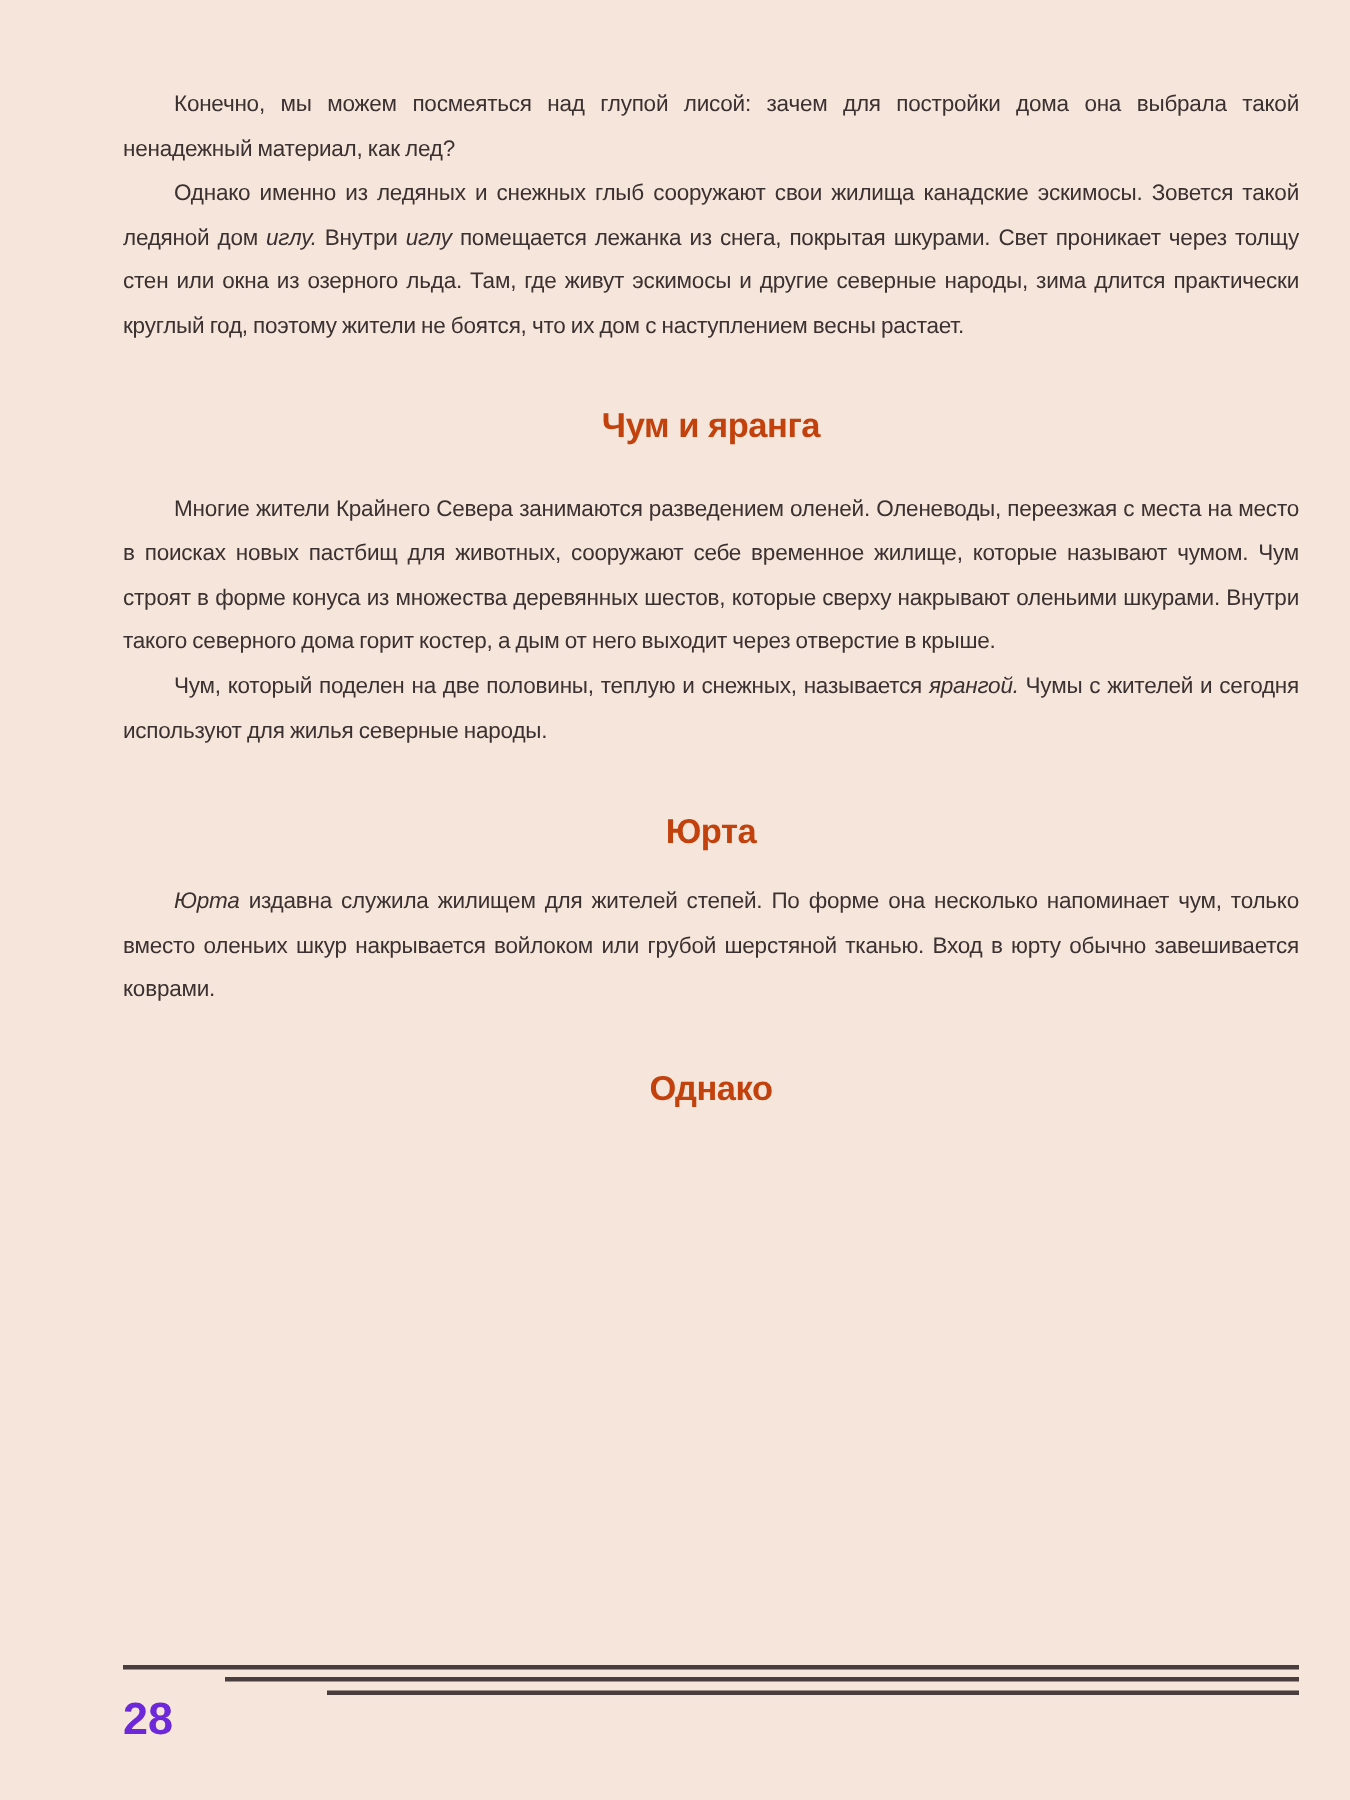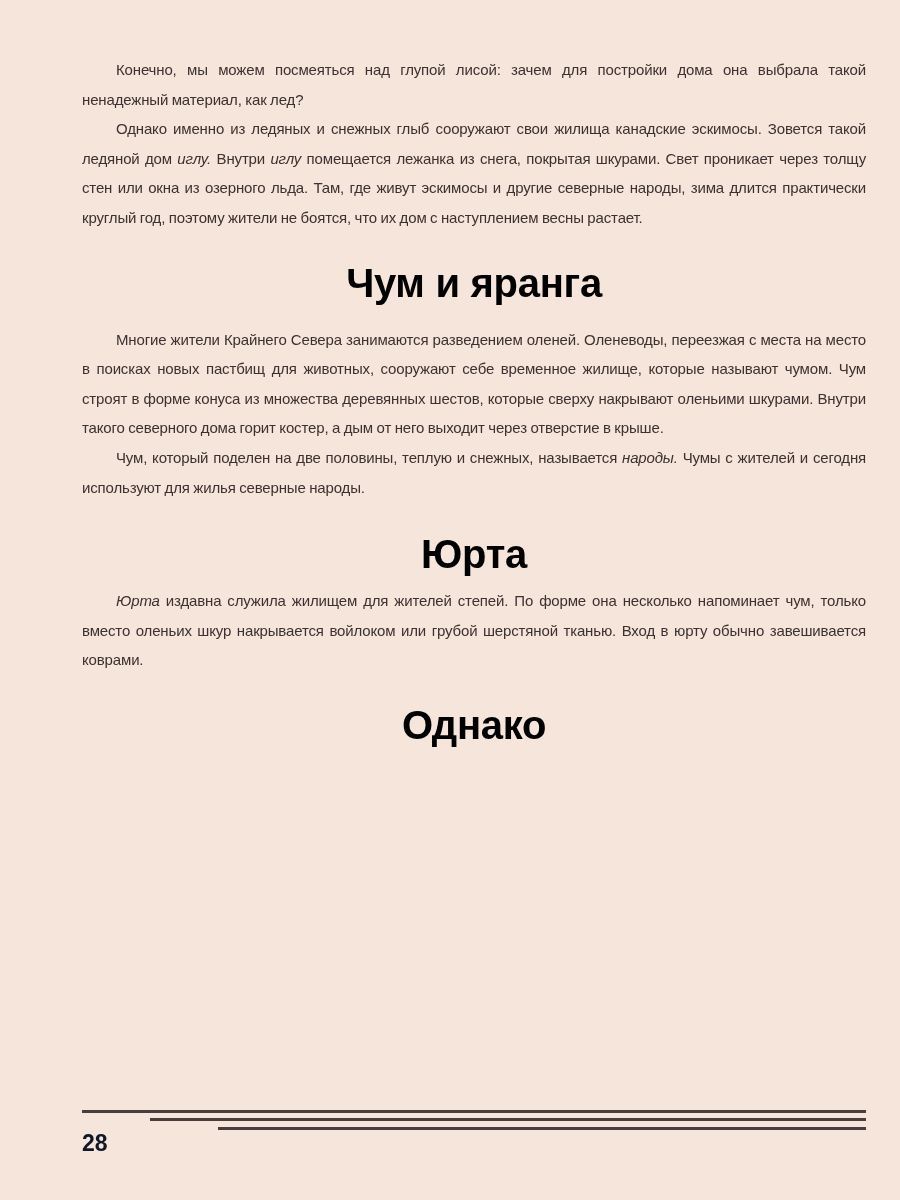--- a/index.html
+++ b/index.html
@@ -30,24 +30,24 @@
       text-indent: 34px;
       letter-spacing: -0.15px;
       word-spacing: -0.5px;
     }
     .para em {
       font-style: italic;
     }
     .heading {
       font-family: "Liberation Sans", "DejaVu Sans", sans-serif;
       font-weight: bold;
-      font-size: 40px;
+      font-size: 23px;
       text-align: center;
       margin: 0;
-      color: #000000;
+      color: #c2410c;
       letter-spacing: -0.3px;
     }
     #h-chum { margin-top: 30px; margin-bottom: 22px; line-height: 40px; }
     #h-yurta { margin-top: 32px; margin-bottom: 12px; line-height: 40px; }
     #h-wigwam { margin-top: 30px; margin-bottom: 14px; line-height: 40px; }
 
     .rule {
       position: absolute;
       height: 3px;
       background: #4a3d3d;
@@ -56,39 +56,39 @@
     #rule-1 { top: 1110px; left: 82px; }
     #rule-2 { top: 1118px; left: 150px; }
     #rule-3 { top: 1127px; left: 218px; }
 
     .page-number {
       position: absolute;
       left: 82px;
       top: 1130px;
       font-family: "Liberation Sans", "DejaVu Sans", sans-serif;
       font-weight: bold;
-      font-size: 23px;
-      color: #0f172a;
+      font-size: 30px;
+      color: #6d28d9;
       margin: 0;
     }
   </style>
 </head>
 <body>
 
 <div class="page">
 
   <p class="para">Конечно, мы можем посмеяться над глупой лисой: зачем для постройки дома она выбрала такой ненадежный материал, как лед?</p>
 
   <p class="para"><span>Однако именно из ледяных и снежных глыб сооружают свои жилища канадские эскимосы. Зовется такой ледяной дом </span><em>иглу.</em><span> Внутри </span><em>иглу</em><span> помещается лежанка из снега, покрытая шкурами. Свет проникает через толщу стен или окна из озерного льда. Там, где живут эскимосы и другие северные народы, зима длится практически круглый год, поэтому жители не боятся, что их дом с наступлением весны растает.</span></p>
 
   <h2 id="h-chum" class="heading">Чум и яранга</h2>
 
   <p class="para">Многие жители Крайнего Севера занимаются разведением оленей. Оленеводы, переезжая с места на место в поисках новых пастбищ для животных, сооружают себе временное жилище, которые называют чумом. Чум строят в форме конуса из множества деревянных шестов, которые сверху накрывают оленьими шкурами. Внутри такого северного дома горит костер, а дым от него выходит через отверстие в крыше.</p>
 
-  <p class="para"><span>Чум, который поделен на две половины, теплую и снежных, называется </span><em>народы.</em><span> Чумы с жителей и сегодня используют для жилья северные народы.</span></p>
+  <p class="para"><span>Чум, который поделен на две половины, теплую и снежных, называется </span><em>ярангой.</em><span> Чумы с жителей и сегодня используют для жилья северные народы.</span></p>
 
   <h2 id="h-yurta" class="heading">Юрта</h2>
 
   <p class="para"><em>Юрта</em><span> издавна служила жилищем для жителей степей. По форме она несколько напоминает чум, только вместо оленьих шкур накрывается войлоком или грубой шерстяной тканью. Вход в юрту обычно завешивается коврами.</span></p>
 
   <h2 id="h-wigwam" class="heading">Однако</h2>
 
 
 </div>
 

